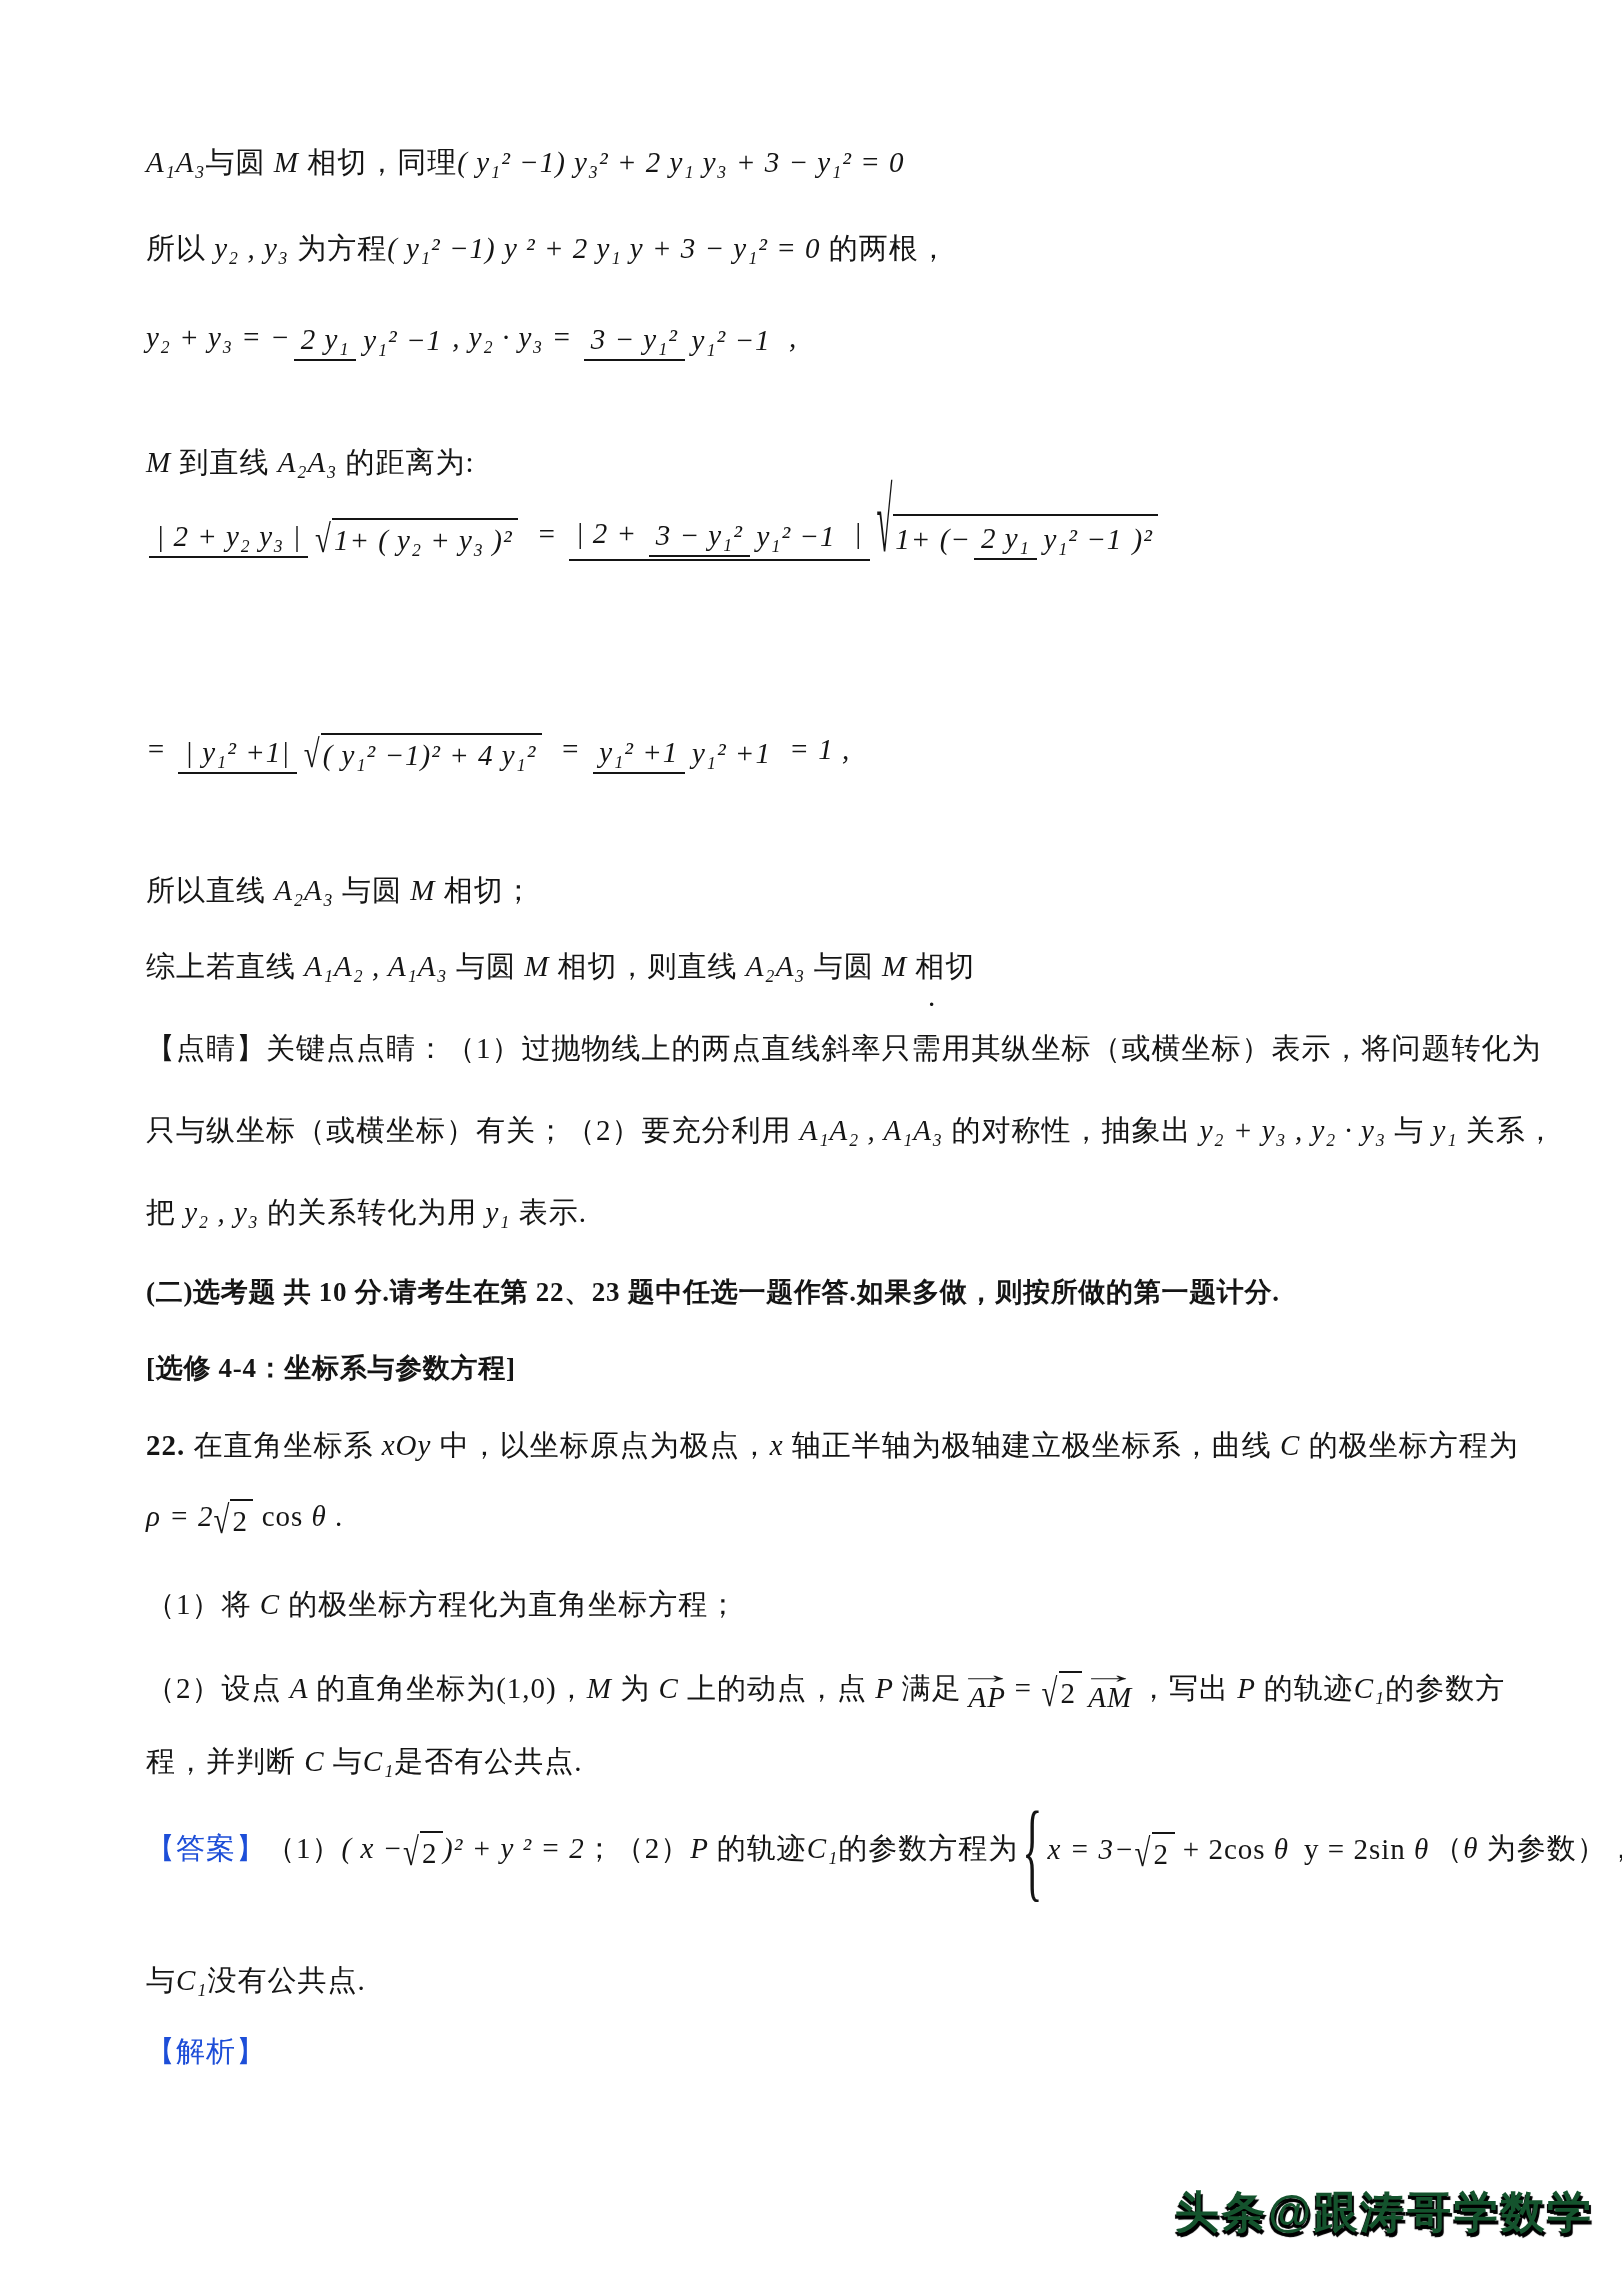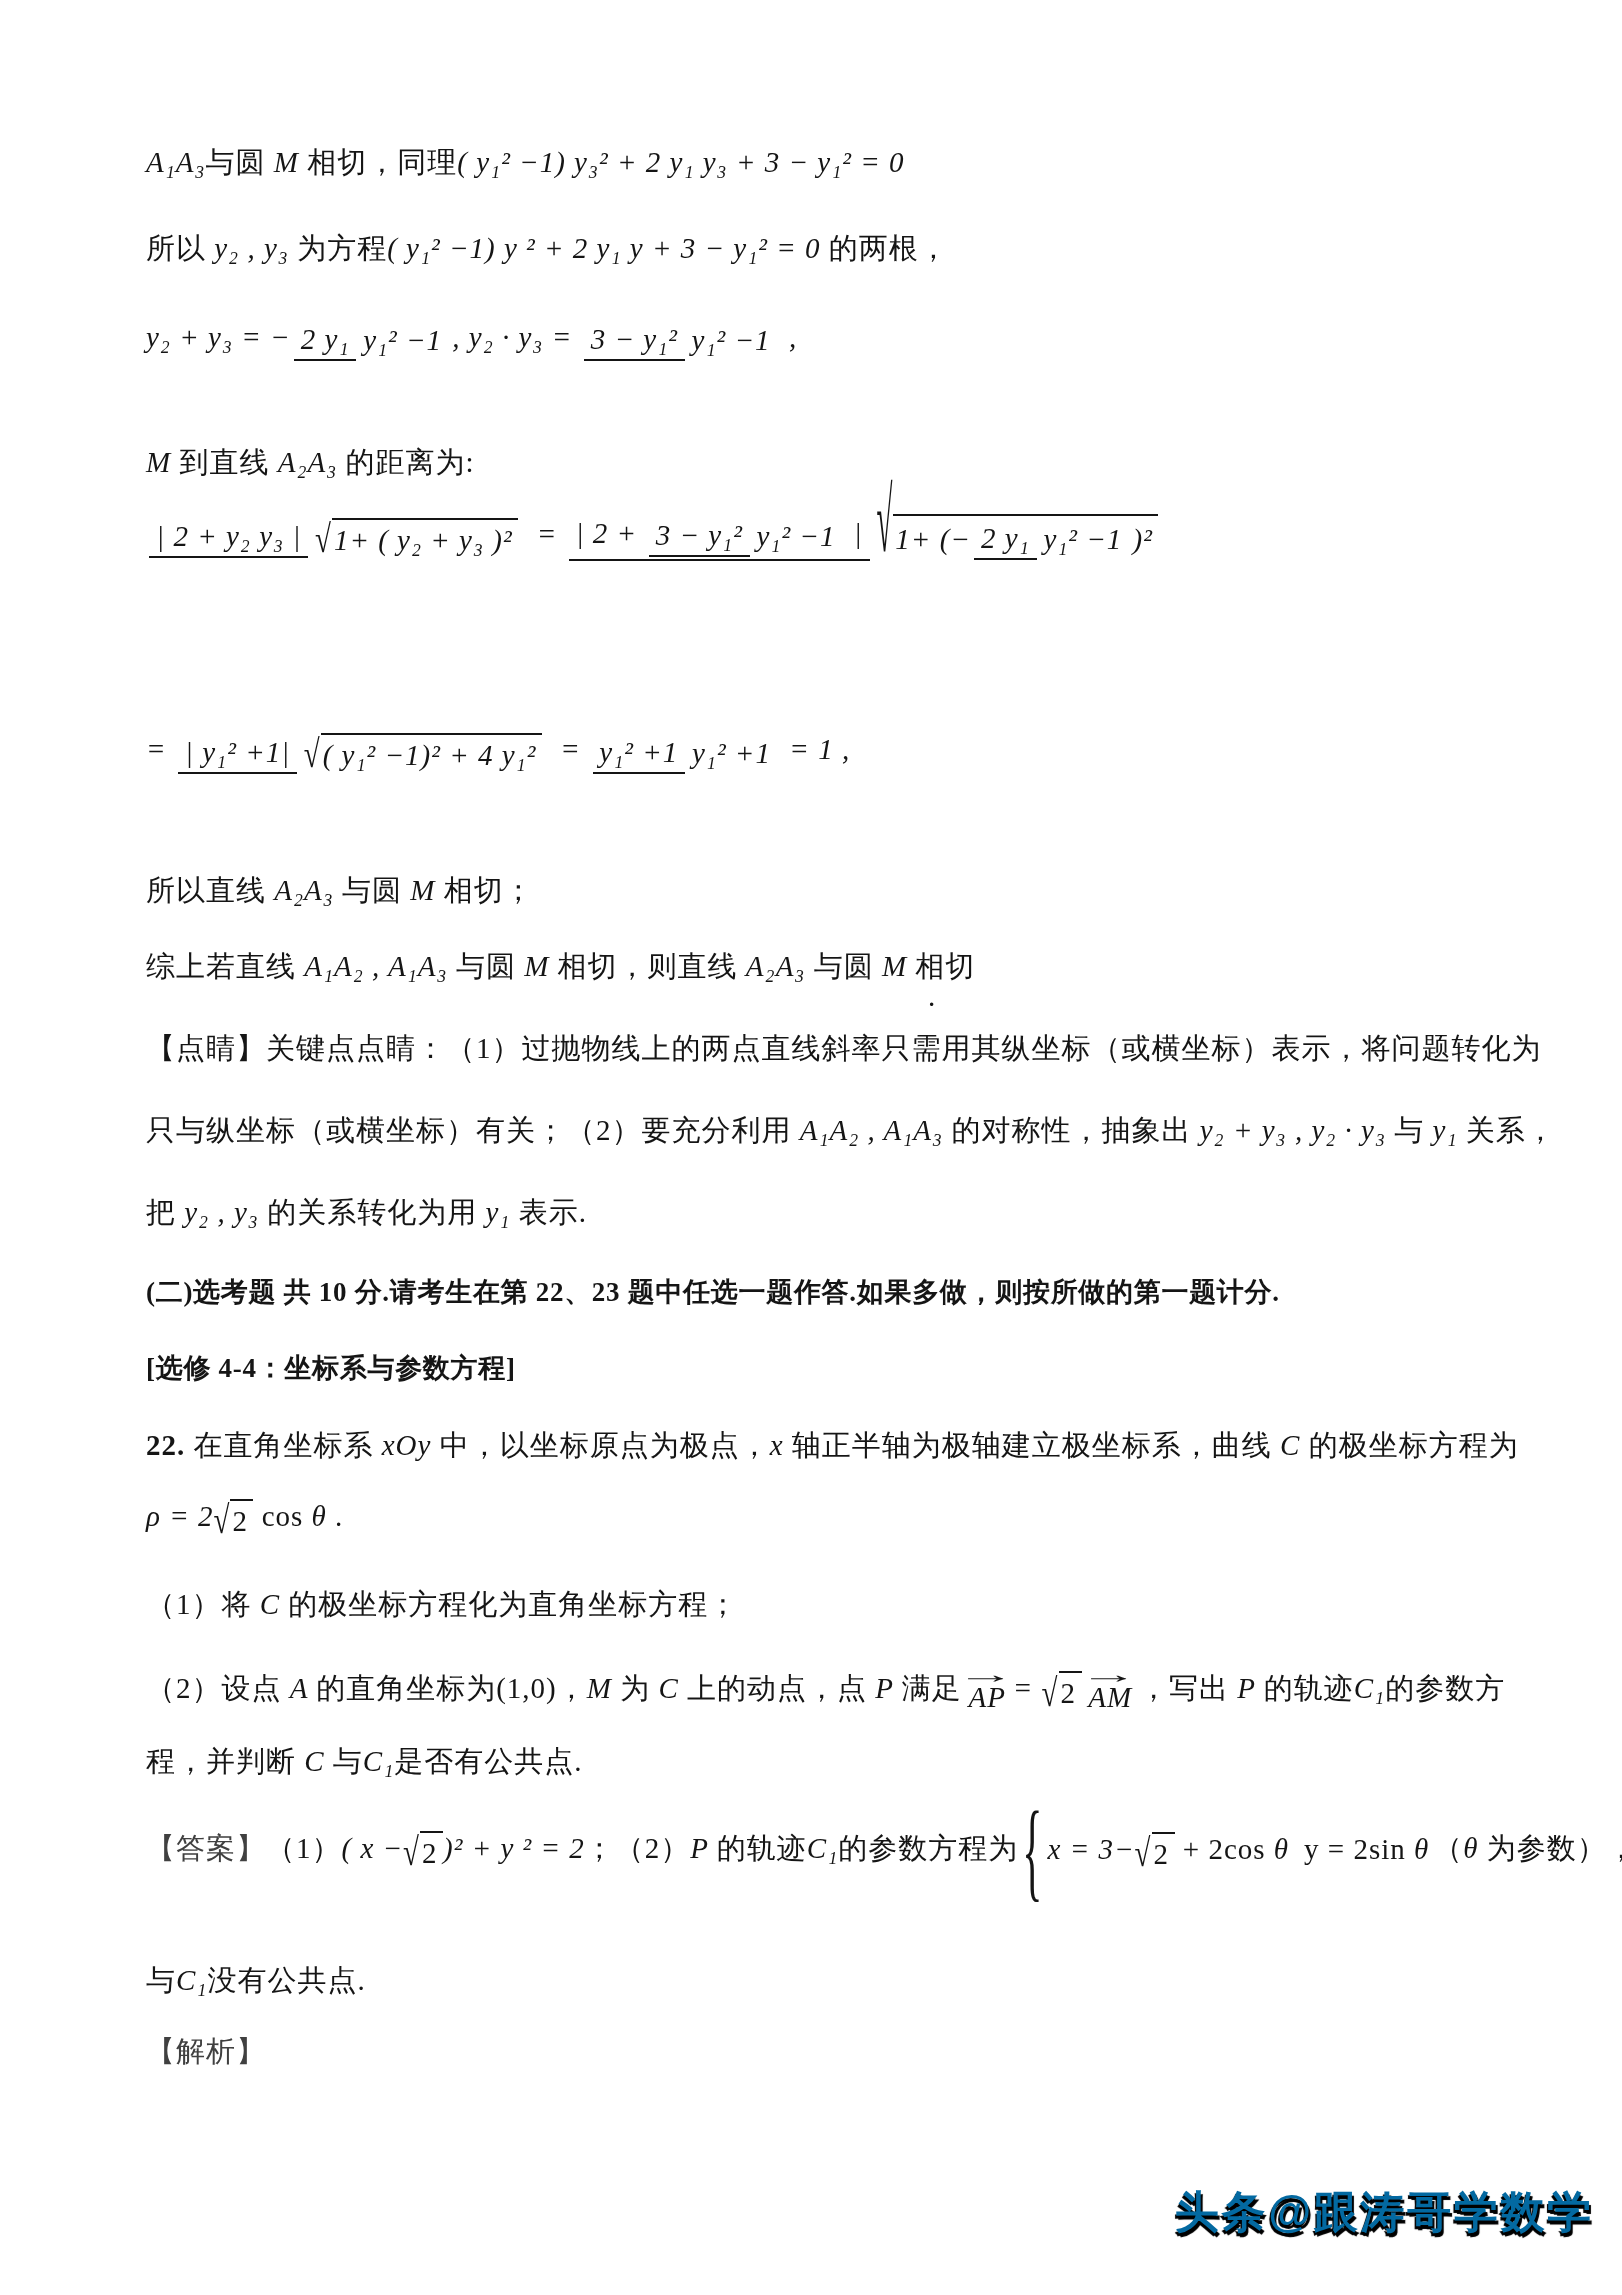--- a/index.html
+++ b/index.html
@@ -11,21 +11,21 @@
   .line{
     position:absolute;left:146px;white-space:pre;font-size:29px;
     letter-spacing:1px;line-height:1.25;
   }
   .seg{white-space:pre;}
   .z{font-style:normal;}
   .m{font-style:italic;}
   .r{font-style:normal;}
   .rb{font-style:normal;font-weight:bold;text-align:center;}
   .zb{font-style:normal;font-weight:bold;}
-  .blue{color:#404040;font-style:normal;}
+  .blue{color:#1d4ed8;font-style:normal;}
   .w{font-style:normal;}
   
   #L13,#L14{font-size:27px;letter-spacing:0.7px;}
   
   .frac{display:inline-flex;flex-direction:row;align-items:center;vertical-align:middle;margin:0 3.4px;text-align:center;}
   .fnum,.fden{display:block;padding:2px 6.8px;white-space:pre;}
   .fnum{border-bottom:2px solid #151515;}
   
   .sqrt{display:inline-flex;align-items:flex-end;vertical-align:middle;}
   .rad{display:inline-block;font-style:normal;line-height:1;transform:scaleY(1.35);transform-origin:50% 92%;}
@@ -45,21 +45,21 @@
   
   #L1{top:144px;}  #L2{top:230px;}  #L3{top:319px;}  #L4{top:444px;}
   #L5{top:512px;}  #L6{top:730px;} #L7{top:872px;} #L8{top:948px;font-family:Liberation Serif, serif;}
   #L9{top:978px;left:928px;} #L10{top:1030px;} #L11{top:1112px;} #L12{top:1194px;}
   #L13{top:1276px;} #L14{top:1352px;} #L15{top:1427px;} #L16{top:1498px;}
   #L17{top:1586px;} #L18{top:1660px;margin-top:8px;} #L19{top:1743px;} #L20{top:1830px;}
   #L21{top:1962px;} #L22{top:2033px;}
   #L23{
     top:2184px;left:auto;right:29px;
     font-family:"Liberation Sans","DejaVu Sans",sans-serif;font-weight:bold;
-    font-size:44px;letter-spacing:2.7px;color:#0369a1;
+    font-size:44px;letter-spacing:2.7px;color:#14532d;
     text-shadow:2px 4.1px 0.7px #000000,-1.4px 3.4px 0.7px #000000;
   }
 </style>
 </head>
 <body>
 
 <div>
   <div class="line" id="L1"><span class="seg m">A₁A₃</span><span class="seg z">与圆</span><span class="seg m"> M </span><span class="seg z">相切，同理</span><span class="seg m">( y₁² −1) y₃² + 2 y₁ y₃ + 3 − y₁² = 0</span></div>
   <div class="line" id="L2"><span class="seg z">所以</span><span class="seg m"> y₂ , y₃ </span><span class="seg z">为方程</span><span class="seg m">( y₁² −1) y ² + 2 y₁ y + 3 − y₁² = 0 </span><span class="seg z">的两根，</span></div>
   <div class="line" id="L3"><span class="seg m">y₂ + y₃ = −</span><span class="frac"><span class="fnum"><span class="seg m">2 y₁</span></span><span class="fden"><span class="seg m">y₁² −1</span></span></span><span class="seg m">, y₂ · y₃ = </span><span class="frac"><span class="fnum"><span class="seg m">3 − y₁²</span></span><span class="fden"><span class="seg m">y₁² −1</span></span></span><span class="seg m"> ,</span></div>

